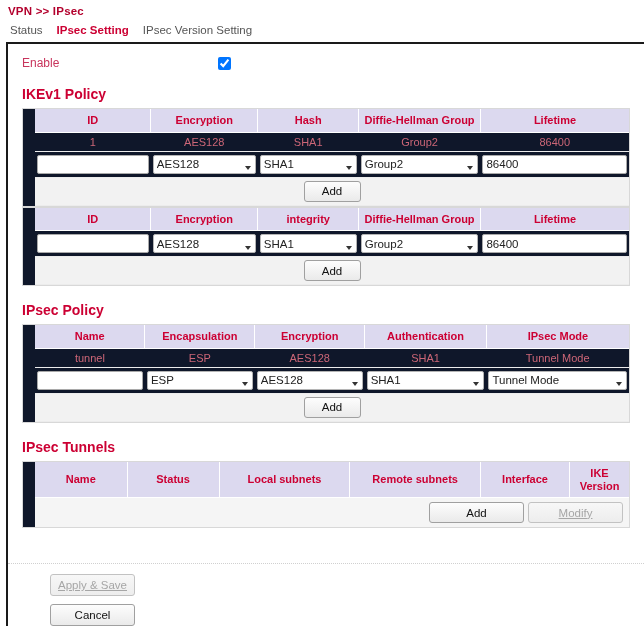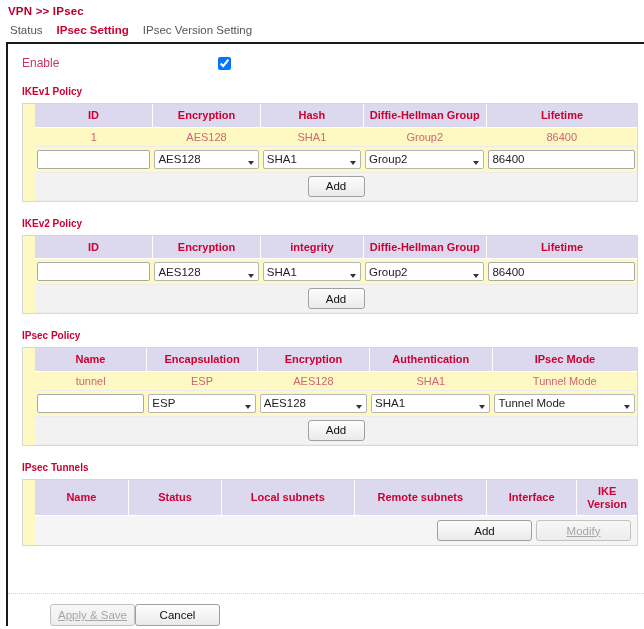--- a/index.html
+++ b/index.html
@@ -52,31 +52,31 @@
     font-size: 12px;
     color: #c8345c;
   }
   .enable-label { width: 196px; }
   .enable-check {
     width: 13px; height: 13px;
     margin: 0;
   }
 
   .section-title {
-    font-size: 10px;
+    font-size: 14px;
     font-weight: bold;
     color: #cc0033;
     padding: 16px 0 6px 14px;
   }
 
   
   .tbl-wrap {
-    margin: 0 6px 0 14px;
+    margin: 0 14px 0 14px;
     border: 1px solid #d8d8d8;
-    background: #fef9c3;
+    background: #0f172a;
     padding-left: 12px;
   }
   table.grid {
     width: 100%;
     border-collapse: collapse;
     table-layout: fixed;
   }
   table.grid th {
     background: #dcd9ef;
     color: #cc0033;
@@ -173,20 +173,22 @@
     background: #f5f5f5;
   }
 
   
   .bottombar {
     position: absolute;
     left: 0; right: 0; bottom: 0;
     border-top: 1px dotted #d0d0d0;
     padding: 10px 0 0 42px;
     display: flex;
+    gap: 8px;
+    flex-direction: column;
   }
   .bottombar button.btn { width: 85px; height: 22px; }
 </style>
 </head>
 <body>
 
 <div class="breadcrumb">VPN &gt;&gt; IPsec</div>
 
 <div class="tabrow">
   <span class="tab inactive-dark">Status</span>
@@ -259,21 +261,20 @@
         </tr>
         <tr class="footrow">
           <td colspan="5">
             <button class="btn">Add</button>
           </td>
         </tr>
       </tbody>
     </table>
   </div>
 
-  <div class="section-title">IKEv2 Policy</div>
   <div class="tbl-wrap">
     <table class="grid">
       <colgroup>
         <col style="width:19.5%">
           <col style="width:18%">
           <col style="width:17%">
           <col style="width:20.5%">
           <col style="width:25%">
       </colgroup>
       <thead>

